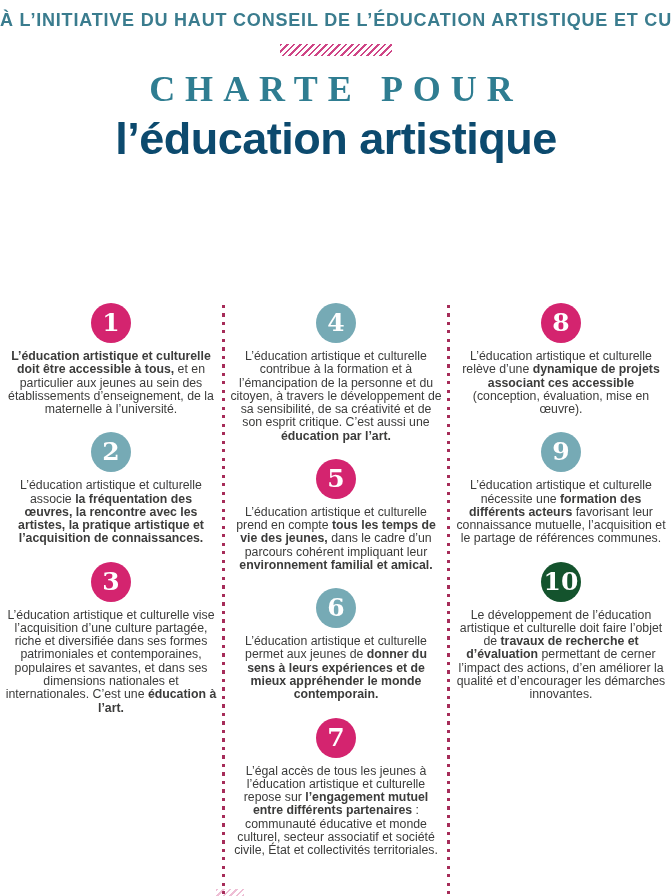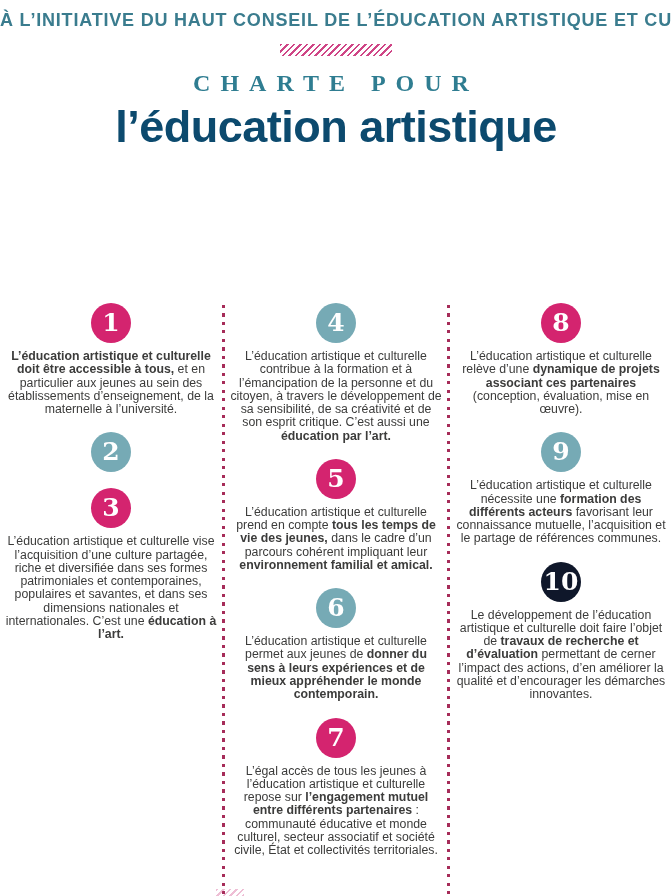--- a/index.html
+++ b/index.html
@@ -22,21 +22,21 @@
     width:112px;height:12px;
     margin:13px auto 0;
     background:repeating-linear-gradient(135deg,#cf4586 0 1.8px,rgba(255,255,255,0) 1.8px 4.6px);
   }
   .title-top{
     margin-top:15px;
     text-align:center;
     font-family:"Liberation Serif",serif;
     font-weight:700;
     color:#2f7d91;
-    font-size:24px;
+    font-size:36px;
     letter-spacing:10px;
     line-height:1;
   }
   .title-main{
     margin-top:8px;
     text-align:center;
     font-weight:700;
     color:#0c4a6e;
     font-size:45px;
     line-height:1.07;
@@ -95,20 +95,21 @@
 </header>
 
 <main class="columns">
   <section class="col">
       <article class="item">
         <div class="circle" style="background: rgb(212, 36, 111);">1</div>
         <p class="itext"><b>L’éducation artistique et culturelle doit être accessible à tous,</b><span> et en particulier aux jeunes au sein des établissements d’enseignement, de la maternelle à l’université.</span></p>
       </article>
       <article class="item">
         <div class="circle" style="background: rgb(118, 170, 181);">2</div>
+        <p class="itext"><span>L’éducation artistique et culturelle associe </span><b>la fréquentation des œuvres, la rencontre avec les artistes, la pratique artistique et l’acquisition de connaissances.</b></p>
       </article>
       <article class="item">
         <div class="circle" style="background: rgb(212, 36, 111);">3</div>
         <p class="itext"><span>L’éducation artistique et culturelle vise l’acquisition d’une culture partagée, riche et diversifiée dans ses formes patrimoniales et contemporaines, populaires et savantes, et dans ses dimensions nationales et internationales. C’est une </span><b>éducation à l’art.</b></p>
       </article>
     </section>
   <div class="dots"></div>
   <section class="col">
       <article class="item">
         <div class="circle" style="background: rgb(118, 170, 181);">4</div>
@@ -124,26 +125,26 @@
       </article>
       <article class="item">
         <div class="circle" style="background: rgb(212, 36, 111);">7</div>
         <p class="itext"><span>L’égal accès de tous les jeunes à l’éducation artistique et culturelle repose sur </span><b>l’engagement mutuel entre différents partenaires</b><span> : communauté éducative et monde culturel, secteur associatif et société civile, État et collectivités territoriales.</span></p>
       </article>
     </section>
   <div class="dots"></div>
   <section class="col">
       <article class="item">
         <div class="circle" style="background: rgb(212, 36, 111);">8</div>
-        <p class="itext"><span>L’éducation artistique et culturelle relève d’une </span><b>dynamique de projets associant ces partenaires</b><span> (conception, évaluation, mise en œuvre).</span></p>
+        <p class="itext"><span>L’éducation artistique et culturelle relève d’une </span><b>dynamique de projets associant ces accessible</b><span> (conception, évaluation, mise en œuvre).</span></p>
       </article>
       <article class="item">
         <div class="circle" style="background: rgb(118, 170, 181);">9</div>
         <p class="itext"><span>L’éducation artistique et culturelle nécessite une </span><b>formation des différents acteurs</b><span> favorisant leur connaissance mutuelle, l’acquisition et le partage de références communes.</span></p>
       </article>
       <article class="item">
-        <div class="circle" style="background: #0f172a;">10</div>
+        <div class="circle" style="background: #14532d;">10</div>
         <p class="itext"><span>Le développement de l’éducation artistique et culturelle doit faire l’objet de </span><b>travaux de recherche et d’évaluation</b><span> permettant de cerner l’impact des actions, d’en améliorer la qualité et d’encourager les démarches innovantes.</span></p>
       </article>
     </section>
 </main>
 
 <div class="bottom-hatch"></div>
 
 </body></html>

